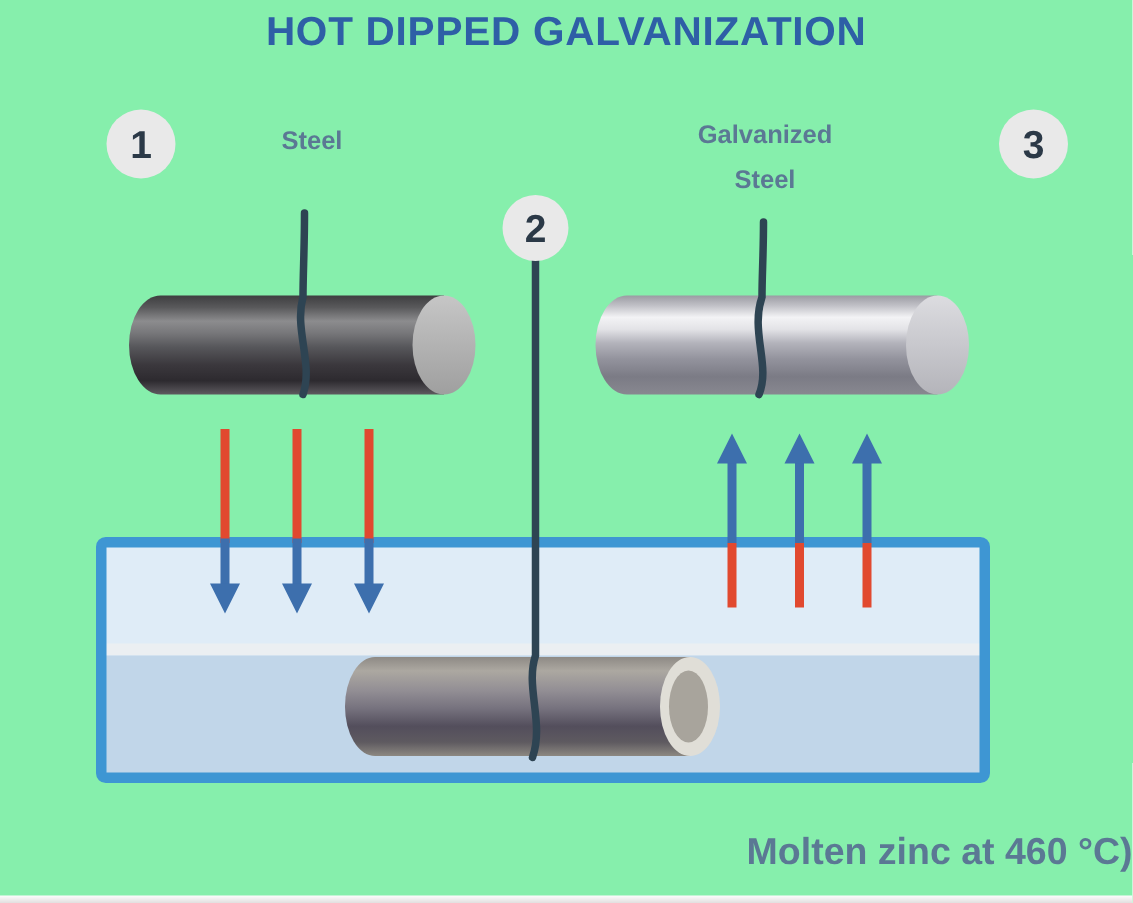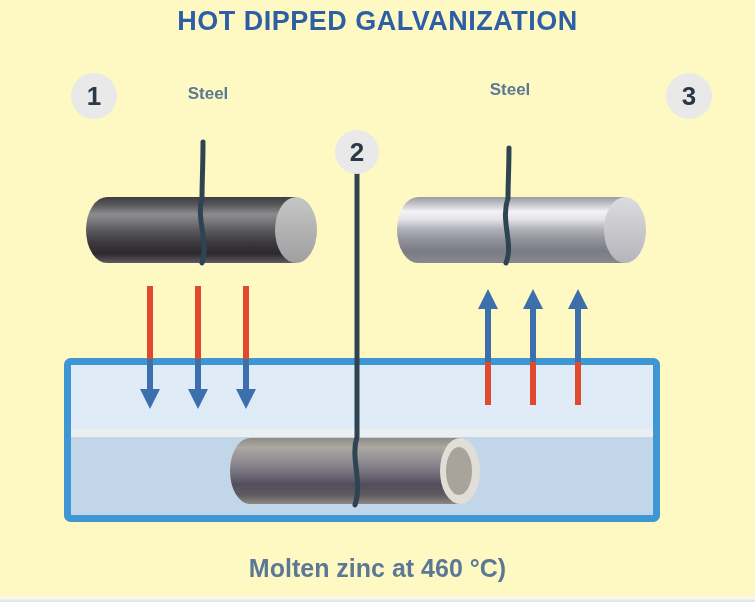--- a/index.html
+++ b/index.html
@@ -1,39 +1,39 @@
 <!DOCTYPE html>
 <html><head>
 <meta charset="utf-8">
 <style>
   html,body{margin:0;padding:0;background:#fff;}
   .stage{
     position:relative;width:755px;height:602px;overflow:hidden;
-    background:#fef9c3;font-family:"Liberation Sans",sans-serif;
+    background:#86efac;font-family:"Liberation Sans",sans-serif;
   }
   .title{
     position:absolute;top:6px;left:0;width:100%;text-align:center;
     font-size:27px;font-weight:800;letter-spacing:.5px;color:#2e5fa6;
   }
   .step-circle{
     position:absolute;width:46px;height:46px;border-radius:50%;
     background:#e9e9e9;display:flex;align-items:center;justify-content:center;
     font-size:26px;font-weight:800;color:#2b3947;
   }
   .circle-1{left:71px;top:73px;}
   .circle-2{left:335px;top:130px;width:44px;height:44px;}
   .circle-3{left:666px;top:73px;}
   .part-label{
     position:absolute;text-align:center;font-size:17px;font-weight:700;
     color:#5b7894;line-height:30px;
   }
   .label-steel{left:138px;top:79px;width:140px;}
   .label-galv{left:410px;top:75px;width:200px;}
   .caption{
-    position:absolute;top:554px;left:0;width:100%;text-align:center;
+    position:absolute;top:554px;left:0;width:100%;text-align:right;
     font-size:25px;font-weight:700;color:#5b7894;
   }
   .diagram-svg{position:absolute;left:0;top:0;}
   .bottom-edge{
     position:absolute;left:0;bottom:0;width:100%;height:5px;
     background:linear-gradient(#fdfdfd,#e2dfdf);
   }
 </style>
 </head>
 <body>
@@ -151,20 +151,21 @@
   <div class="step-circle circle-1">
     <span>1</span>
   </div>
   <div class="part-label label-steel">Steel</div>
 
   <div class="step-circle circle-2">
     <span>2</span>
   </div>
 
   <div class="part-label label-galv">
+    <span style="display:block">Galvanized</span>
     <span style="display:block">Steel</span>
   </div>
   <div class="step-circle circle-3">
     <span>3</span>
   </div>
 
   <div class="caption">Molten zinc at 460 °C)</div>
 
   <div class="bottom-edge"></div>
 </div>

